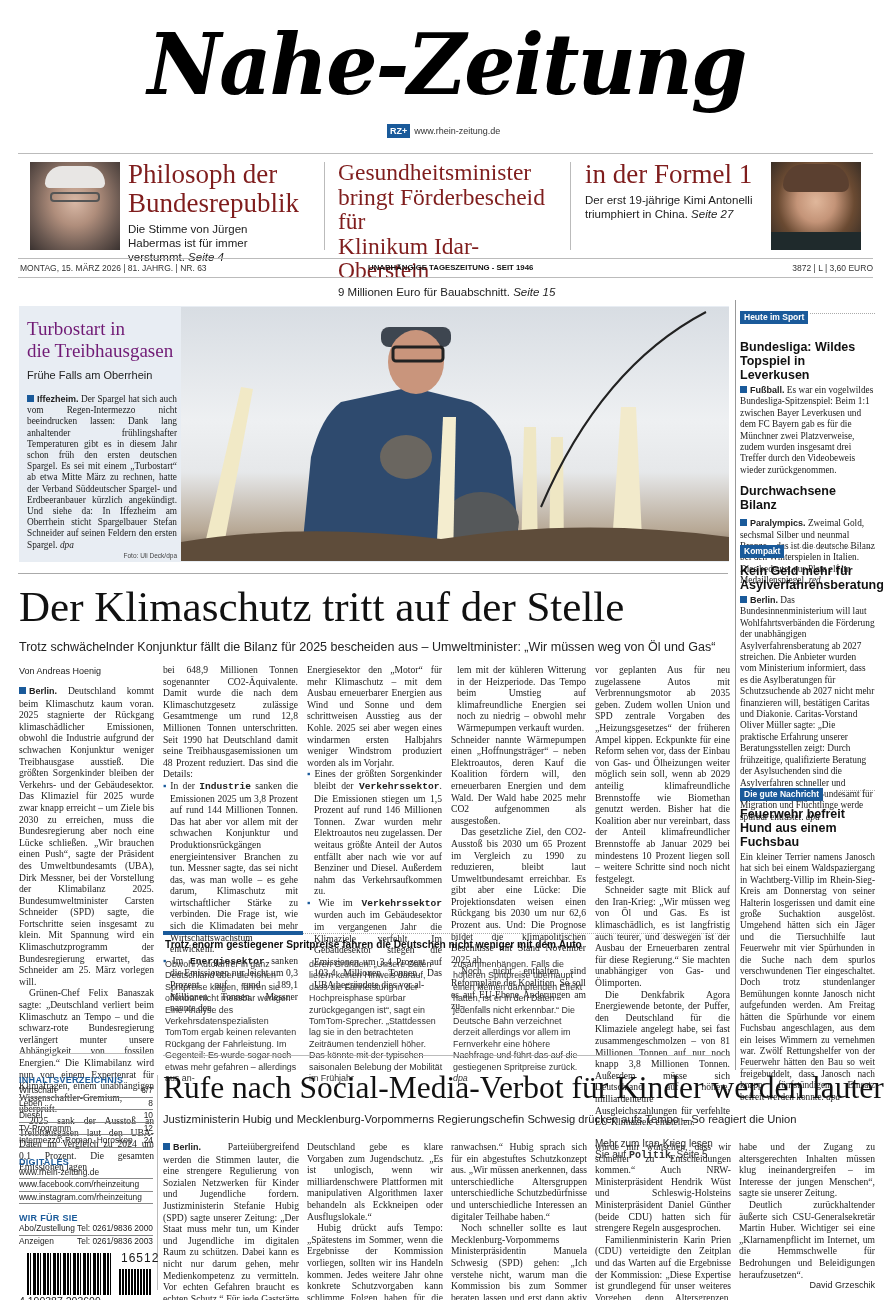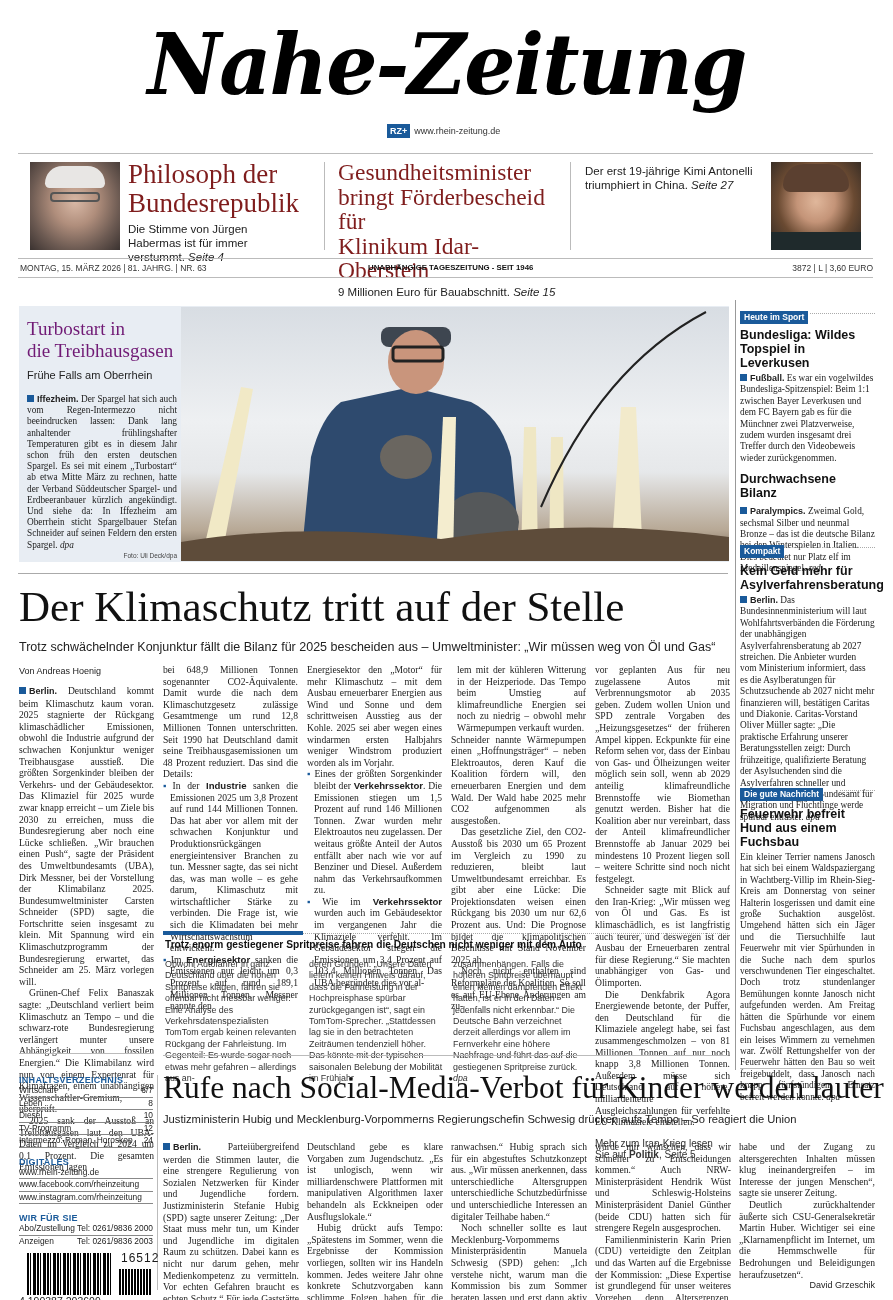--- a/index.html
+++ b/index.html
@@ -6,21 +6,21 @@
 html,body{width:893px;height:1300px;background:#fff;overflow:hidden}
 body{position:relative;font-family:"Liberation Serif",serif;color:#1a1a1a}
 .abs{position:absolute}
 .serif{font-family:"Liberation Serif",serif}
 .sans{font-family:"Liberation Sans",sans-serif}
 .body-text{font-family:"Liberation Serif",serif;font-size:9.6px;line-height:11.6px;text-align:justify;hyphens:auto;color:#222}
 .sq{display:inline-block;width:7px;height:7px;background:#1a5a9a;margin-right:3px;vertical-align:0}
 .loc{font-family:"Liberation Sans",sans-serif;font-weight:bold;font-size:9px}
 .bul{display:block;padding-left:7px;text-indent:-7px}
 .bul:before{content:"▪";color:#1a5a9a;margin-right:2px}
-.b{font-family:Liberation Sans, sans-serif;font-weight:bold}
+.b{font-family:Liberation Mono, monospace;font-weight:bold}
 .hr{position:absolute;height:1px;background:#999}
 .vr{position:absolute;width:1px;background:#bbb}
 
 .masthead{left:0;top:15px;width:893px;text-align:center;font-family:"DejaVu Serif",serif;font-weight:bold;font-style:italic;font-size:84px;letter-spacing:-2px;line-height:100px;color:#000;transform:scaleX(0.96)}
 .rz{left:387px;top:123px;height:15px;display:flex;align-items:center;gap:4px}
 .rzbox{background:#1a5a9a;color:#fff;font-family:"Liberation Sans",sans-serif;font-weight:bold;font-size:9px;padding:1px 3px;line-height:12px}
 .rzurl{font-family:"Liberation Sans",sans-serif;font-size:9px;color:#333}
 
 .teaser-h{font-family:Liberation Serif, serif;font-size:27px;line-height:29px;color:#7f1d1d}
 .teaser-s{font-family:"Liberation Sans",sans-serif;font-size:11.5px;line-height:14px;color:#222}
@@ -70,20 +70,21 @@
     <div>Klinikum Idar-Oberstein</div>
   </div>
   <div class="teaser-s" style="margin-top:2px">
     <span>9 Millionen Euro für Bauabschnitt.</span> <i>Seite 15</i>
   </div>
 </div>
 <div class="vr" style="left:570px;top:162px;height:88px"></div>
 
 <div class="abs" style="left:585px;top:160px;width:280px;height:92px">
   <div class="teaser-h">
+    <div>in der Formel 1</div>
   </div>
   <div class="teaser-s" style="margin-top:4px;width:180px">
     <span>Der erst 19-jährige Kimi Antonelli triumphiert in China.</span> <i>Seite 27</i>
   </div>
   <div class="abs" style="left:186px;top:2px;width:90px;height:88px;background:radial-gradient(ellipse at 50% 45%,#e0b79b 0%,#c49478 30%,#6a4a32 60%,#2b2622 100%)">
     <div style="position:absolute;left:12px;top:2px;width:66px;height:28px;background:#5b4030;border-radius:30px 30px 10px 10px"></div>
     <div style="position:absolute;left:0;top:70px;width:90px;height:18px;background:#1f2a2c"></div>
   </div>
 </div>
 
@@ -122,21 +123,21 @@
     <path d="M360 200 Q420 60 525 5" stroke="#222" stroke-width="2" fill="none"></path>
     <path d="M0 235 Q120 215 260 232 Q400 210 548 230 L548 254 L0 254 Z" fill="#5e4c3a"></path>
   </svg>
 </div>
 
 <div class="vr" style="left:735px;top:300px;height:770px;background:#999"></div>
 
 <div class="abs" style="left:740px;top:306px;width:135px">
   <div class="kline" style="left:70px;top:7px;width:65px"></div>
   <span class="kicker">Heute im Sport</span>
-  <div class="side-h" style="margin-top:4px">Bundesliga: Wildes Topspiel in Leverkusen</div>
+  <div class="side-h" style="margin-top:16px">Bundesliga: Wildes Topspiel in Leverkusen</div>
   <div class="side-t" style="margin-top:3px">
     <span class="sq"></span><span class="loc">Fußball.</span> <span>Es war ein vogelwildes Bundesliga-Spitzenspiel: Beim 1:1 zwischen Bayer Leverkusen und dem FC Bayern gab es für die Münchner zwei Platzverweise, zudem wurden insgesamt drei Treffer durch den Videobeweis wieder zurückgenommen.</span>
   </div>
   <div class="side-h" style="margin-top:8px">Durchwachsene Bilanz</div>
   <div class="side-t" style="margin-top:6px">
     <span class="sq"></span><span class="loc">Paralympics.</span> <span>Zweimal Gold, sechsmal Silber und neunmal Bronze – das ist die deutsche Bilanz bei den Winterspielen in Italien. Dies bedeutet nur Platz elf im Medaillenspiegel.</span> <i>red</i>
   </div>
 </div>
 
 <div class="abs" style="left:740px;top:540px;width:135px">

